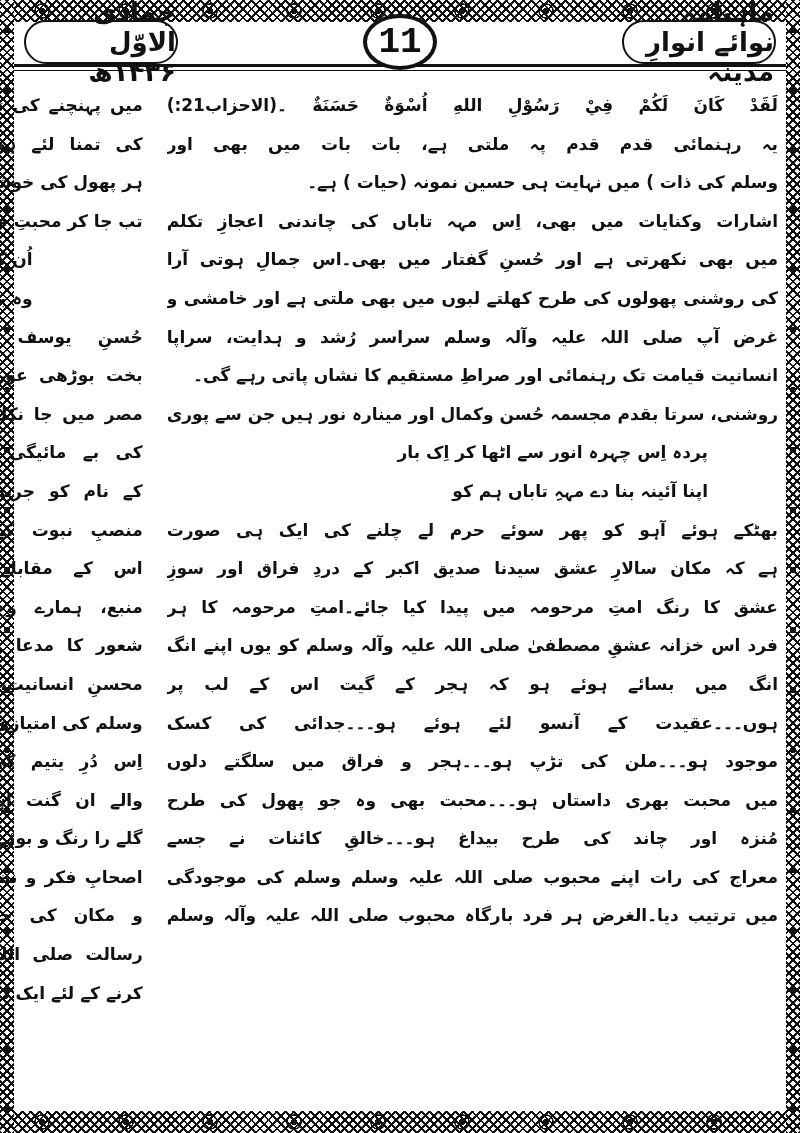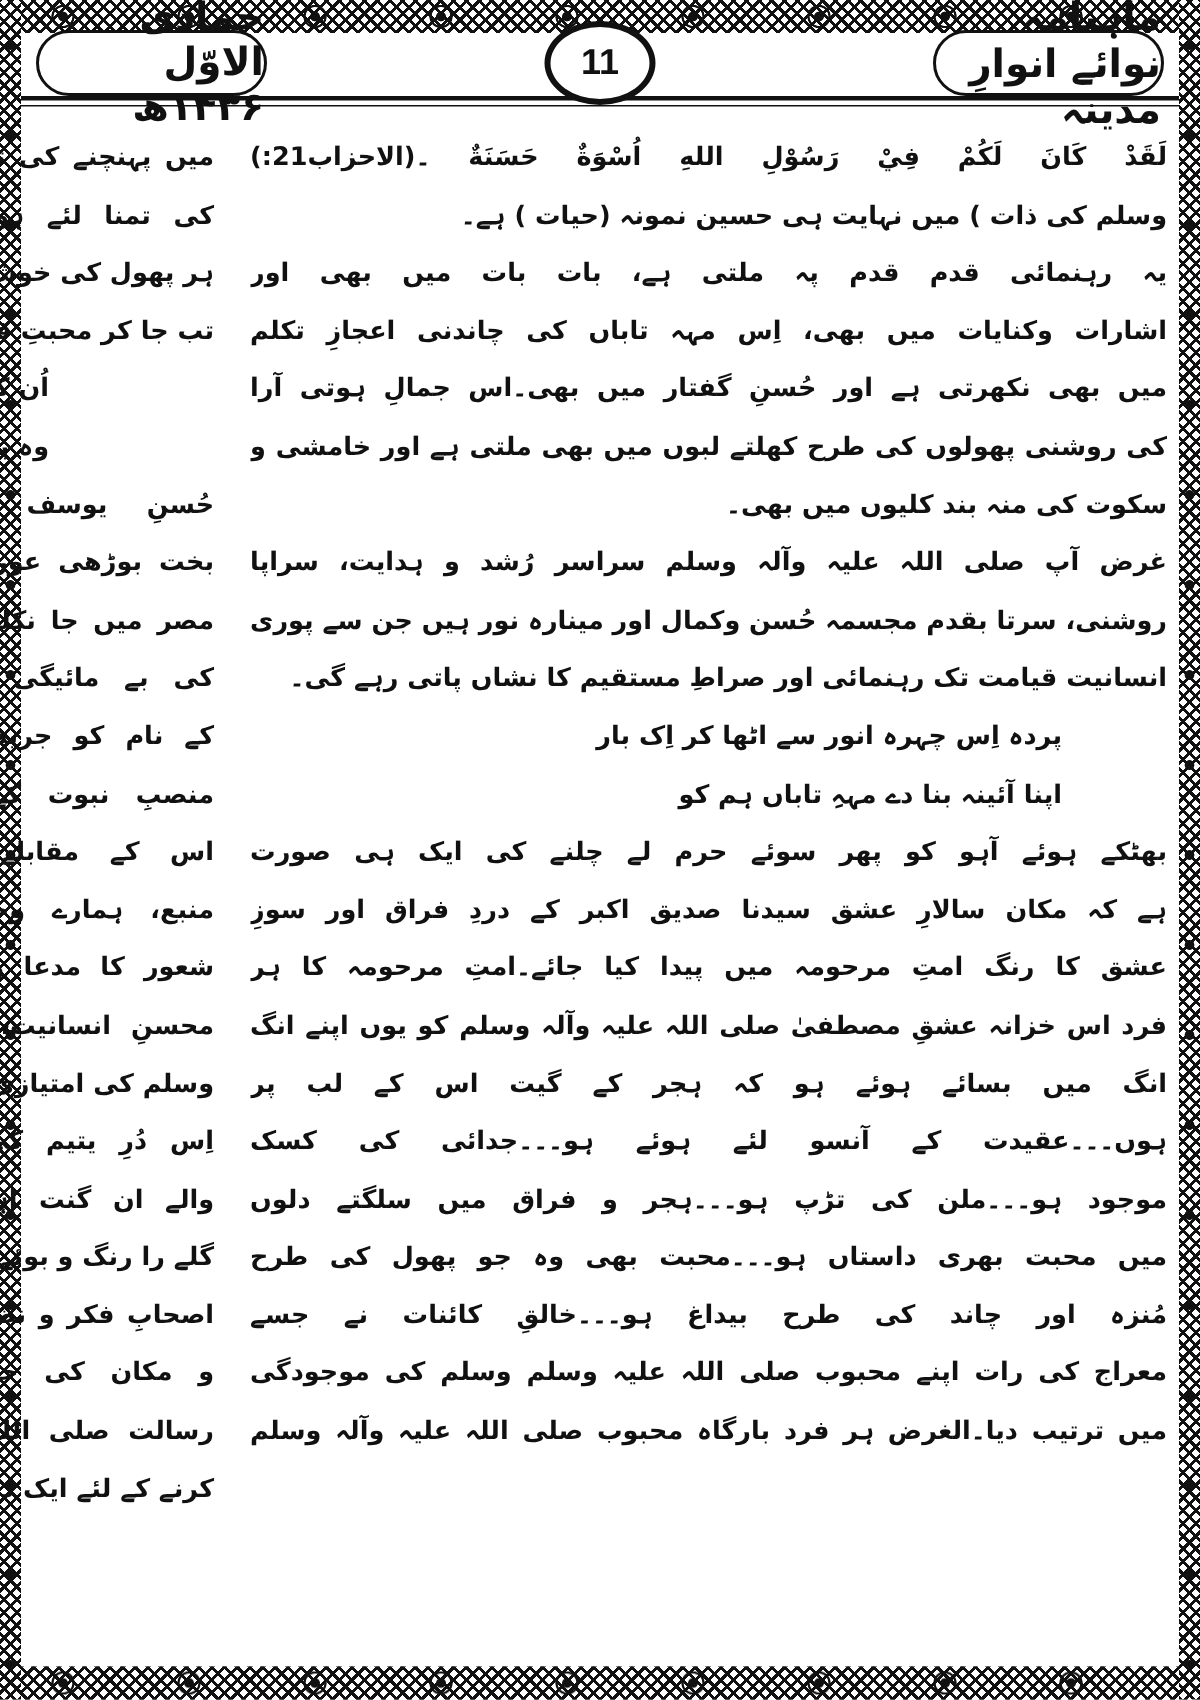--- a/index.html
+++ b/index.html
@@ -34,21 +34,21 @@
   .header-line2 { position:absolute; left:0; right:0; top:56px; height:1px; background:#111; }
   .pill { position:absolute; top:6px; height:40px; border:2.5px solid #111;
           border-radius:24px; background:#fff; display:flex; align-items:center;
           justify-content:center; font-weight:bold; font-size:26px; direction:rtl;
           font-family:"DejaVu Sans", sans-serif; }
   .pill-left { left:10px; width:150px; }
   .pill-right { right:10px; width:150px; }
   .page-number { position:absolute; left:50%; top:0; transform:translateX(-50%);
           width:66px; height:48px; border:4px solid #111; border-radius:50%;
           background:#fff; display:flex; align-items:center; justify-content:center;
-          font-family:Liberation Sans, sans-serif; font-weight:bold; font-size:24px; }
+          font-family:Liberation Mono, monospace; font-weight:bold; font-size:36px; }
 
   
   .columns { position:absolute; top:86px; left:22px; right:22px; bottom:30px;
              display:flex; flex-direction:row-reverse; gap:24px; }
   .column { flex:1; direction:rtl; text-align:justify; font-size:17px;
             line-height:38.6px; font-weight:bold;
             font-family:"DejaVu Sans", sans-serif; }
   .line { display:block; white-space:nowrap; overflow:hidden; text-align-last:justify; }
   .line.last, .line.verse { text-align-last:right; }
   .line.verse { padding-right:70px; }
@@ -66,29 +66,28 @@
   <div class="header-line1"></div>
   <div class="header-line2"></div>
   <div class="pill pill-left">جمادی الاوّل ۱۴۳۶ھ</div>
   <div class="page-number">11</div>
   <div class="pill pill-right">ماہنامہ نوائے انوارِ مدینہ</div>
 </div>
 
 <div class="columns">
   <div class="column" id="col-right">
       <span class="line">لَقَدْ كَانَ لَكُمْ فِيْ رَسُوْلِ اللهِ اُسْوَةٌ حَسَنَةٌ ۔(الاحزاب21:)</span>
+      <span class="line">یہ رہنمائی قدم قدم پہ ملتی ہے، بات بات میں بھی اور</span>
       <span class="line last">وسلم کی ذات ) میں نہایت ہی حسین نمونہ (حیات ) ہے۔</span>
-      <span class="line">یہ رہنمائی قدم قدم پہ ملتی ہے، بات بات میں بھی اور</span>
       <span class="line">اشارات وکنایات میں بھی، اِس مہہ تاباں کی چاندنی اعجازِ تکلم</span>
       <span class="line">میں بھی نکھرتی ہے اور حُسنِ گفتار میں بھی۔اس جمالِ ہوتی آرا</span>
       <span class="line">کی روشنی پھولوں کی طرح کھلتے لبوں میں بھی ملتی ہے اور خامشی و</span>
-      <span class="line last">سکوت کی منہ بند کلیوں میں بھی۔</span>
       <span class="line">غرض آپ صلی اللہ علیہ وآلہ وسلم سراسر رُشد و ہدایت، سراپا</span>
+      <span class="line last">انسانیت قیامت تک رہنمائی اور صراطِ مستقیم کا نشاں پاتی رہے گی۔</span>
       <span class="line">روشنی، سرتا بقدم مجسمہ حُسن وکمال اور مینارہ نور ہیں جن سے پوری</span>
-      <span class="line last">انسانیت قیامت تک رہنمائی اور صراطِ مستقیم کا نشاں پاتی رہے گی۔</span>
       <span class="line verse">پردہ اِس چہرہ انور سے اٹھا کر اِک بار</span>
       <span class="line verse">اپنا آئینہ بنا دے مہہِ تاباں ہم کو</span>
       <span class="line">بھٹکے ہوئے آہو کو پھر سوئے حرم لے چلنے کی ایک ہی صورت</span>
       <span class="line">ہے کہ مکان سالارِ عشق سیدنا صدیق اکبر کے دردِ فراق اور سوزِ</span>
       <span class="line">عشق کا رنگ امتِ مرحومہ میں پیدا کیا جائے۔امتِ مرحومہ کا ہر</span>
       <span class="line">فرد اس خزانہ عشقِ مصطفیٰ صلی اللہ علیہ وآلہ وسلم کو یوں اپنے انگ</span>
       <span class="line">انگ میں بسائے ہوئے ہو کہ ہجر کے گیت اس کے لب پر</span>
       <span class="line">ہوں۔۔۔عقیدت کے آنسو لئے ہوئے ہو۔۔۔جدائی کی کسک</span>
       <span class="line">موجود ہو۔۔۔ملن کی تڑپ ہو۔۔۔ہجر و فراق میں سلگتے دلوں</span>
       <span class="line">میں محبت بھری داستاں ہو۔۔۔محبت بھی وہ جو پھول کی طرح</span>

